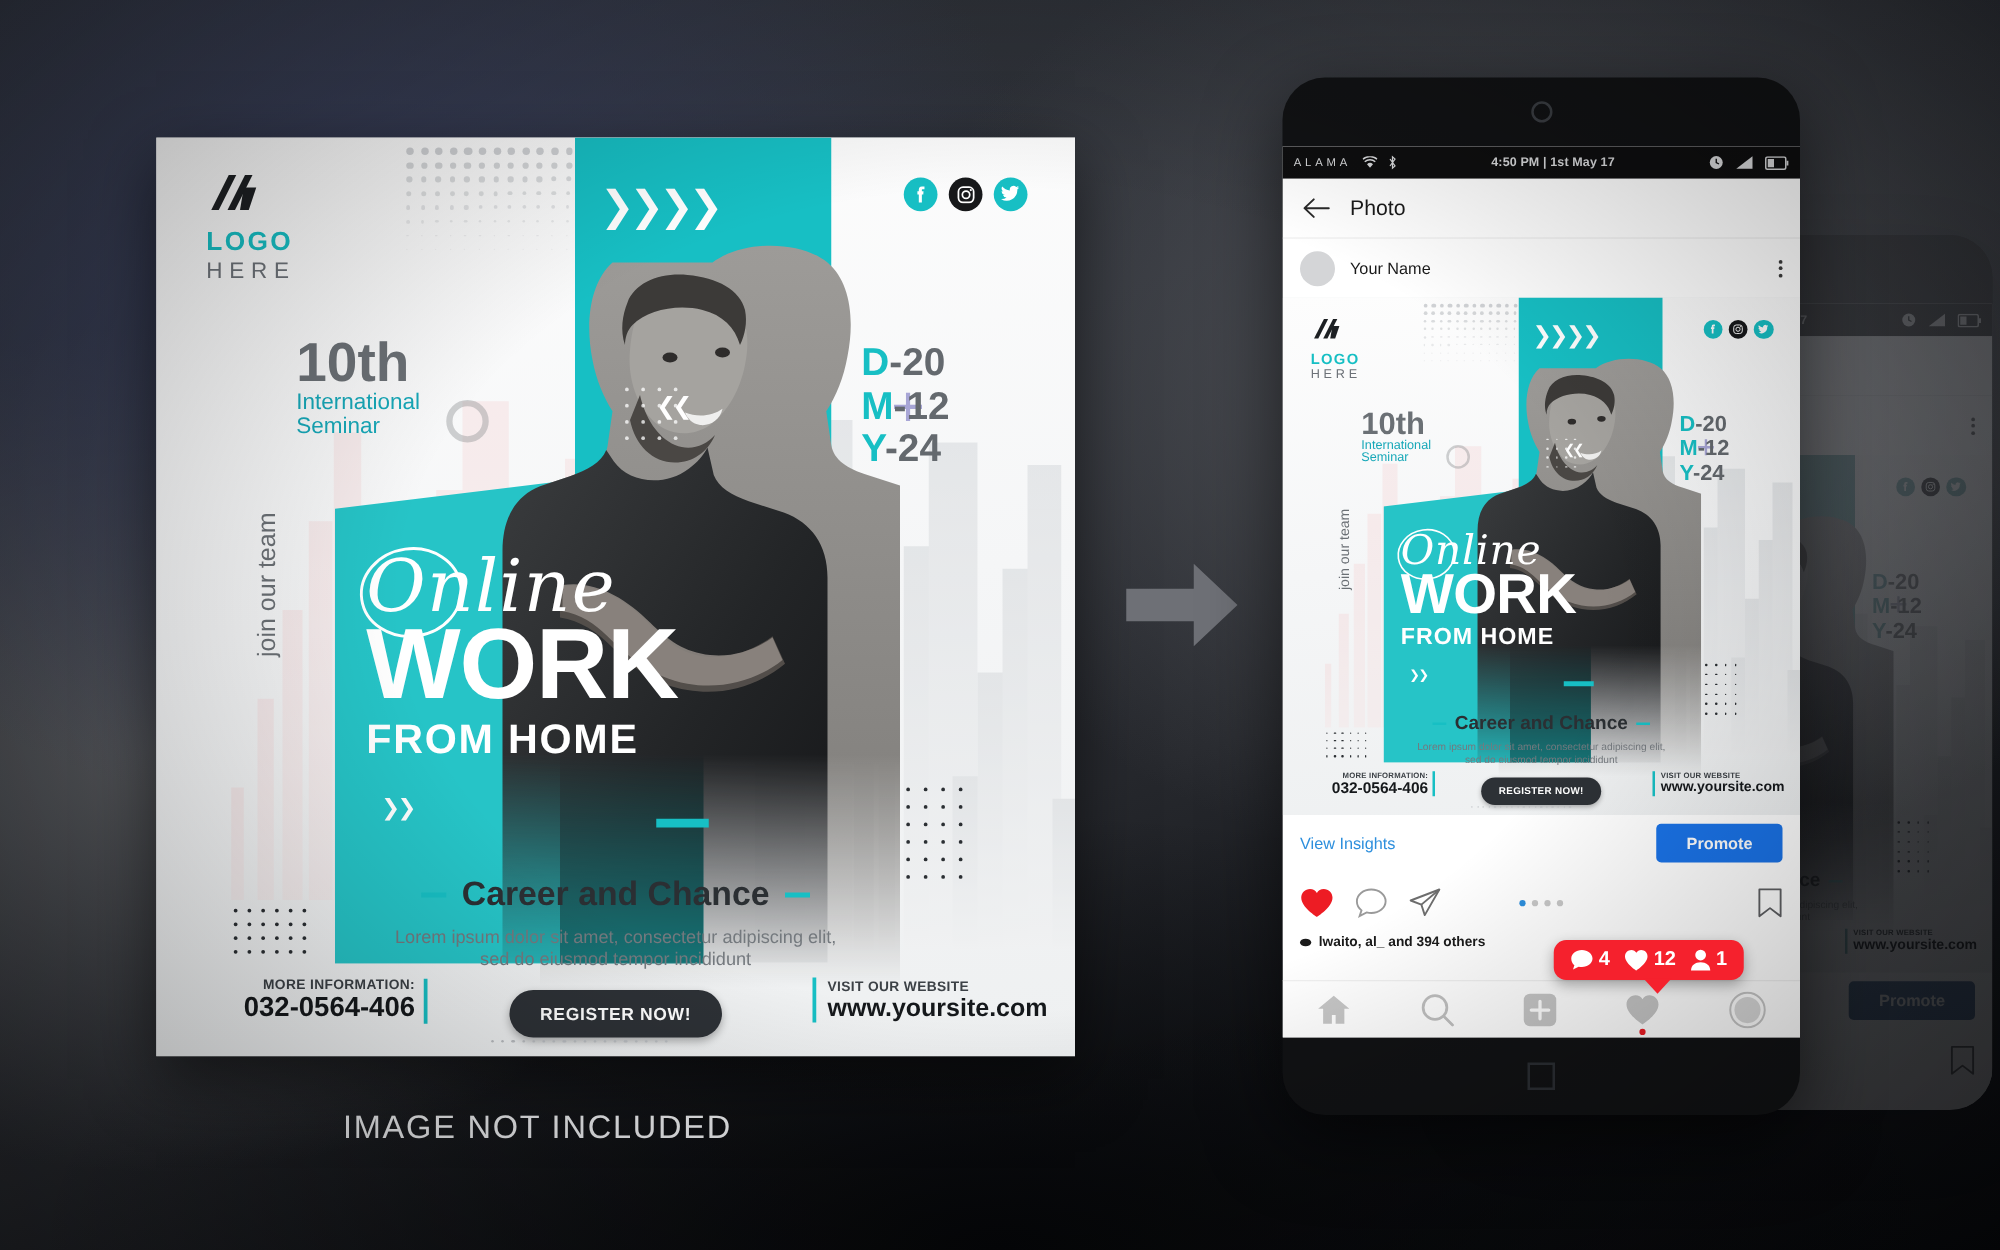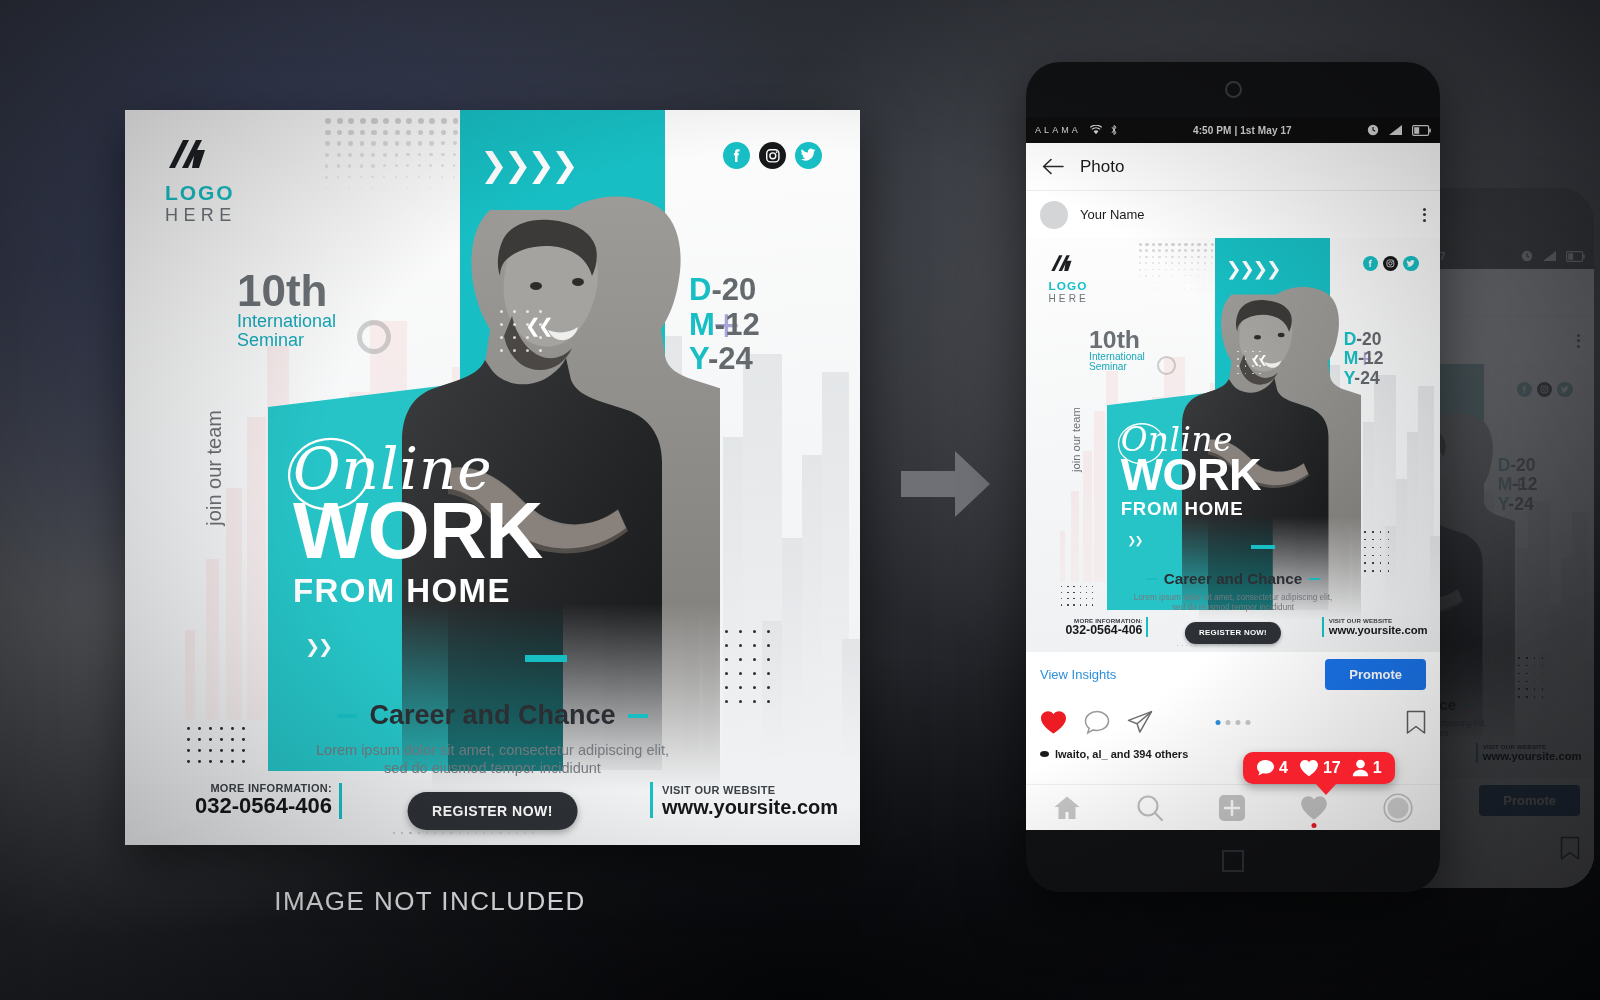--- a/index.html
+++ b/index.html
@@ -1748,21 +1748,21 @@
         </svg>
     </span>
     <span>4</span>
   </span>
   <span class="nb">
     <span style="display:inline-flex">
       <svg width="20" height="18" viewBox="0 0 20 18">
           <path d="M10 17.3S1 11.6 1 6.1C1 3.2 3.3 1 6.1 1c1.7 0 3.2.9 4 2.2C10.8 1.9 12.3 1 14 1c2.8 0 5 2.2 5 5.1 0 5.5-9 11.2-9 11.2Z" fill="#fff"></path>
         </svg>
     </span>
-    <span>17</span>
+    <span>12</span>
   </span>
   <span class="nb">
     <span style="display:inline-flex">
       <svg width="17" height="18" viewBox="0 0 17 18">
           <circle cx="8.5" cy="5" r="4.3" fill="#fff"></circle>
           <path d="M.8 17.3c0-4.2 3.4-6.6 7.7-6.6s7.7 2.4 7.7 6.6Z" fill="#fff"></path>
         </svg>
     </span>
     <span>1</span>
   </span>

